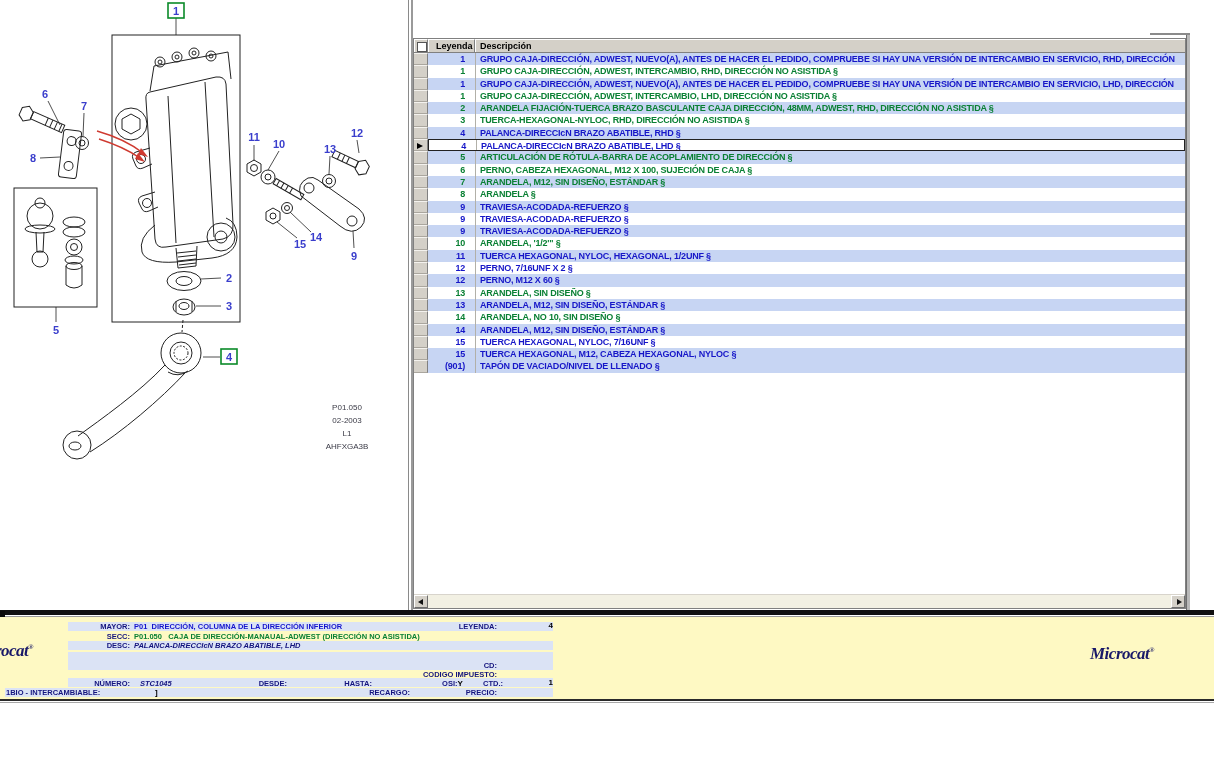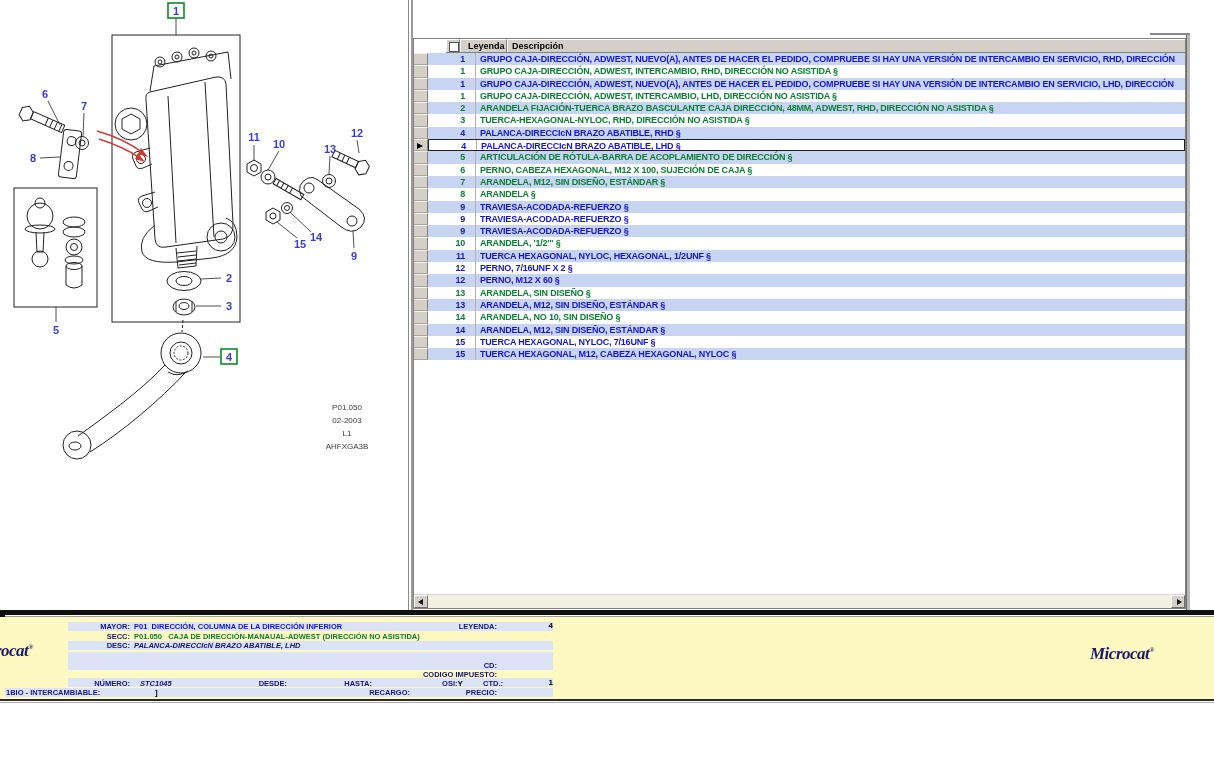--- a/index.html
+++ b/index.html
@@ -9,21 +9,21 @@
   .left-pane{position:absolute;left:0;top:0;width:408px;height:611px;background:#fff;}
   .divider-a{position:absolute;left:408px;top:0;width:1px;height:611px;background:#8a8a8a;}
   .divider-b{position:absolute;left:411px;top:0;width:2px;height:611px;background:#9a9a9a;}
   .win-edge-right{position:absolute;left:1186px;top:33px;width:3px;height:578px;
           background:#b8b8b8;border-left:1px solid #6e6e6e;}
   .win-edge-cap{position:absolute;left:1150px;top:33px;width:40px;height:2px;background:#8a8a8a;}
   
   .grid{position:absolute;left:413px;top:38px;width:773px;height:571px;background:#fff;
         border:1px solid #808080;box-sizing:border-box;}
   .grid-header{position:absolute;left:0;top:0;right:0;height:14px;display:flex;
-        background:#a3a3a3;border-bottom:1px solid #808080;box-sizing:border-box;margin-left:32px;}
+        background:#a3a3a3;border-bottom:1px solid #808080;box-sizing:border-box;}
   .hcell{font:bold 9px "Liberation Sans",sans-serif;color:#000;line-height:13px;
         background:#d4d0c8;border-right:1px solid #808080;border-top:1px solid #fff;
         border-left:1px solid #fff;box-sizing:border-box;white-space:nowrap;overflow:hidden;}
   .h-sel{width:14px;position:relative;}
   .h-legend{width:47px;padding-left:7px;}
   .h-desc{flex:1;padding-left:4px;border-right:none;}
   .corner-box{position:absolute;left:2px;top:2px;width:8px;height:8px;background:#fff;
         border:1px solid #555;}
   .grid-body{position:absolute;left:0;top:14px;right:0;bottom:14px;background:#fff;overflow:hidden;}
   .grow{display:flex;height:12.3px;}
@@ -428,20 +428,27 @@
             <div class="cell-desc c-blue">TUERCA HEXAGONAL, NYLOC, 7/16UNF §</div>
           </div>
         </div>
         <div class="grow">
           <div class="selcell"></div>
           <div class="rowc stripe">
             <div class="cell-legend c-blue">15</div>
             <div class="cell-desc c-blue">TUERCA HEXAGONAL, M12, CABEZA HEXAGONAL, NYLOC §</div>
           </div>
         </div>
+        <div class="grow">
+          <div class="selcell"></div>
+          <div class="rowc stripe">
+            <div class="cell-legend c-blue">(901)</div>
+            <div class="cell-desc c-blue">TAPÓN DE VACIADO/NIVEL DE LLENADO §</div>
+          </div>
+        </div>
       </div>
     <div class="hscroll">
       <div class="sbtn">
           <span class="tri-l"></span>
         </div>
       <div class="strack"></div>
       <div class="sbtn">
           <span class="tri-r"></span>
         </div>
     </div>

